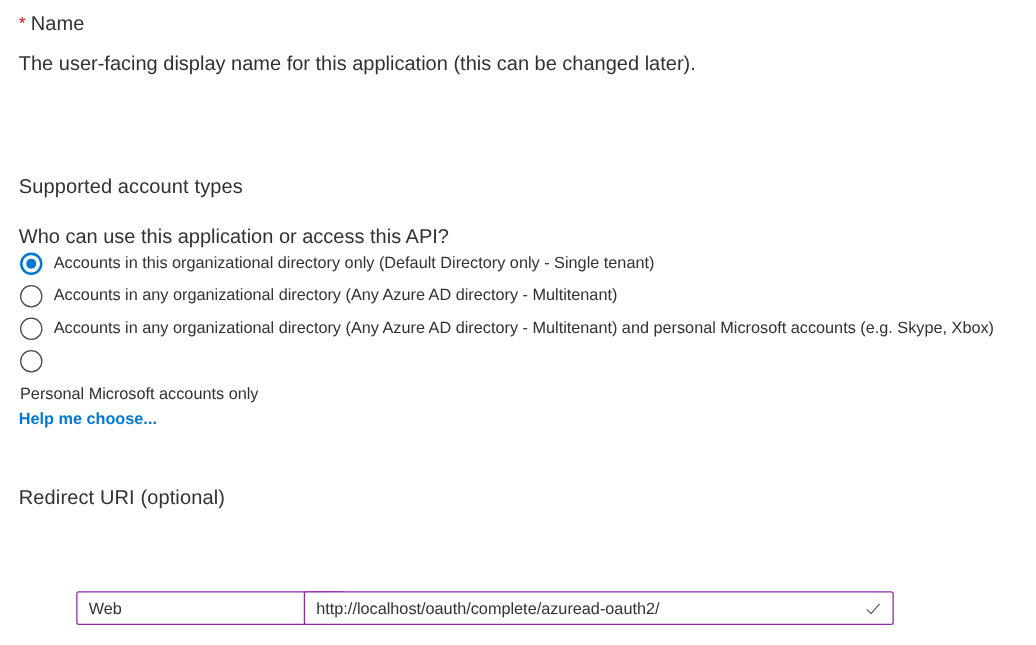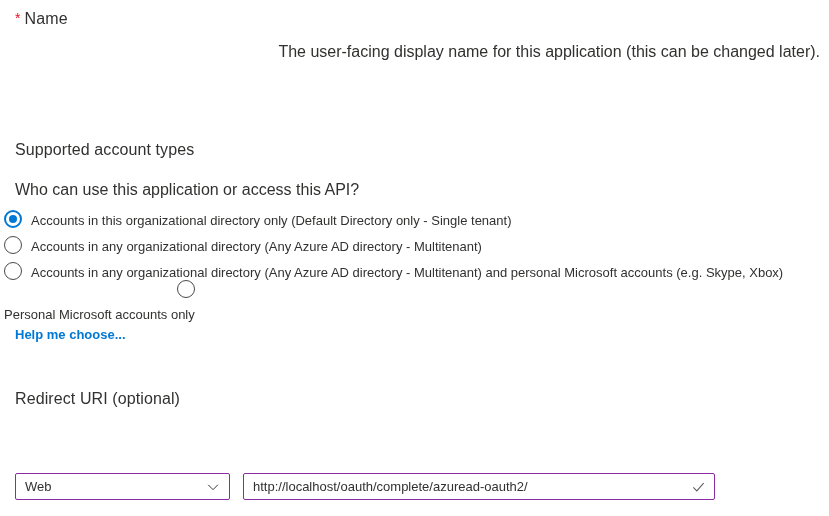--- a/index.html
+++ b/index.html
@@ -16,21 +16,21 @@
     font-family: "Liberation Sans", "DejaVu Sans", sans-serif;
     color: var(--text-primary);
   }
   .page {
     position: relative;
     width: 829px;
     height: 516px;
     background: #ffffff;
     overflow: hidden;
   }
-  .abs { position: absolute; text-align: right; }
+  .abs { position: absolute; }
   .section-title {
     font-size: 16px;
     font-weight: 400;
     color: var(--text-primary);
     letter-spacing: 0.1px;
   }
   .required-star {
     color: var(--required-red);
     font-size: 14px;
     margin-right: 4px;
@@ -61,23 +61,23 @@
     position: absolute;
     right: 9px;
     top: 50%;
     transform: translateY(-50%);
     display: flex;
     align-items: center;
     pointer-events: none;
   }
   .radio-row {
     position: absolute;
-    left: 4px;
+    left: 16px;
     display: flex;
-    align-items: flex-end;
+    align-items: flex-start;
     gap: 9px;
     height: 26px;
     cursor: pointer;
   }
   .radio-circle {
     width: 18px;
     height: 18px;
     border-radius: 50%;
     border: 1px solid #4a4a48;
     background: #ffffff;
@@ -110,20 +110,21 @@
   .dropdown {
     position: absolute;
     height: 27px;
     border: 1px solid var(--accent-purple);
     border-radius: 2px;
     background: #ffffff;
     display: flex;
     align-items: center;
     padding: 0 9px;
     cursor: pointer;
+    margin-left: 46px;
   }
   .dropdown .dd-value {
     font-size: 13px;
     color: var(--text-primary);
     flex: 1;
   }
   .dropdown .dd-chevron {
     display: flex;
     align-items: center;
   }

